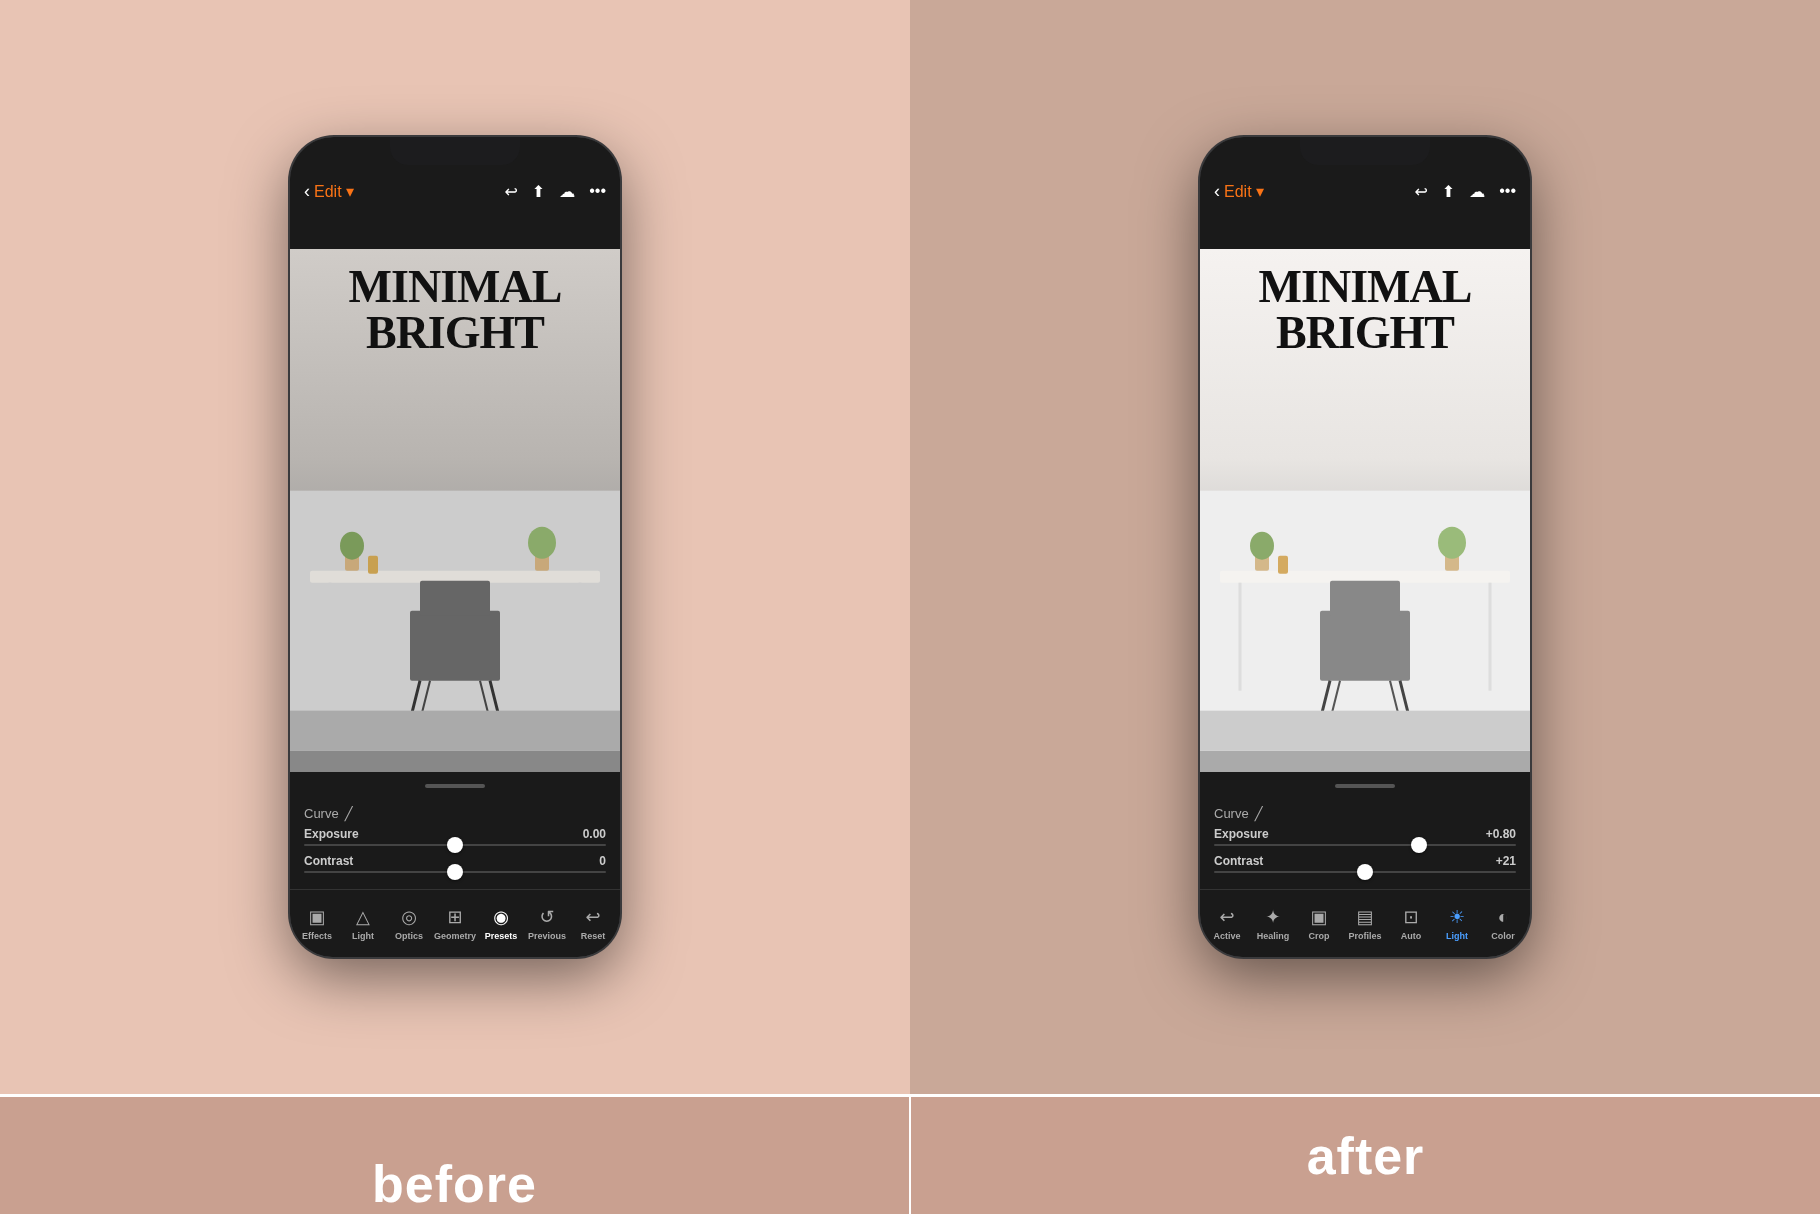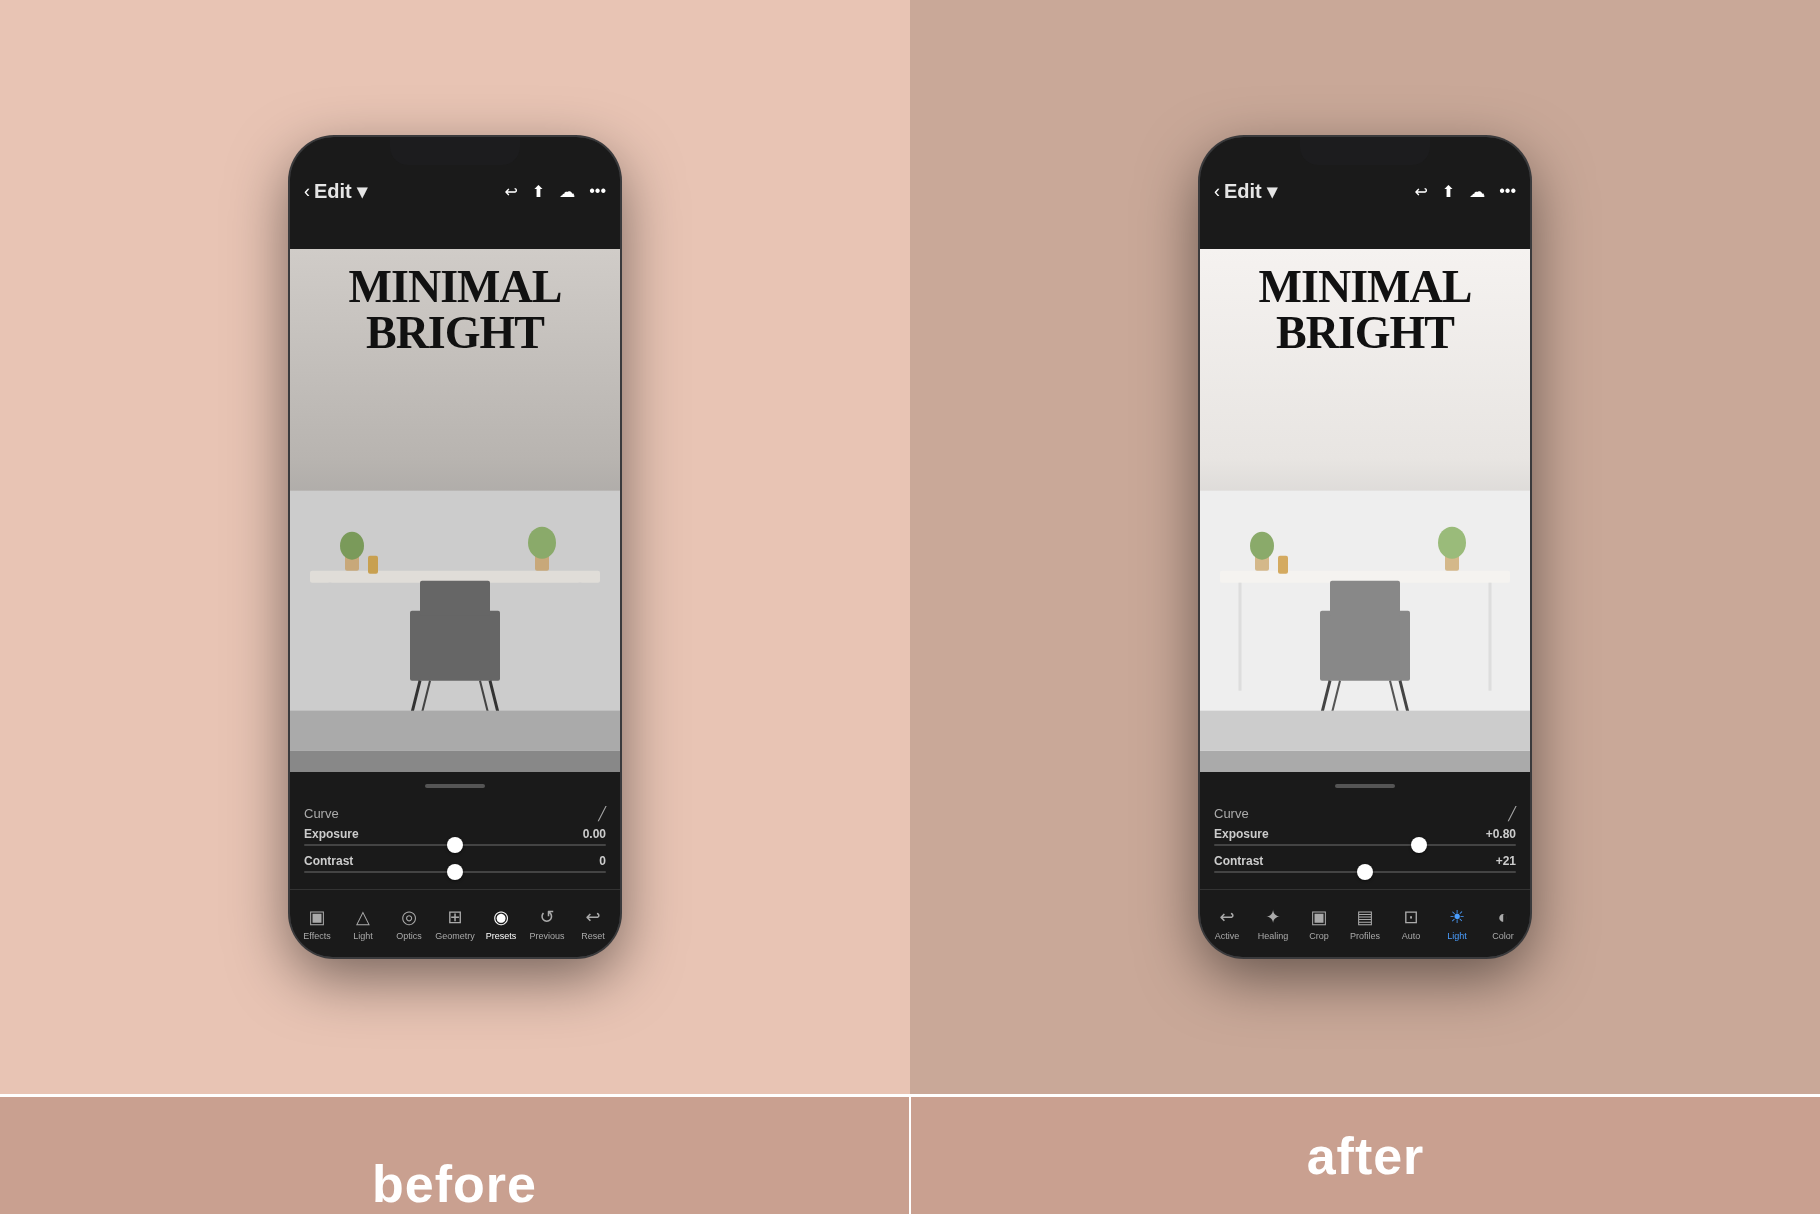--- a/index.html
+++ b/index.html
@@ -142,23 +142,23 @@
       align-items: center;
       gap: 4px;
     }
 
     .phone-topbar-left .back-arrow {
       color: white;
       font-size: 18px;
     }
 
     .phone-topbar-left .edit-label {
-      color: #e5e5e5;
-      font-size: 20px;
-      font-weight: 700;
+      color: #f97316;
+      font-size: 16px;
+      font-weight: 400;
     }
 
     .phone-topbar-right {
       margin-left: auto;
       display: flex;
       align-items: center;
       gap: 14px;
     }
 
     .phone-topbar-right span {
@@ -229,21 +229,21 @@
     
     .phone-edit-panel {
       background: #1a1a1a;
       flex-shrink: 0;
       padding: 6px 14px 8px;
     }
 
     .curve-row {
       display: flex;
       align-items: center;
-      justify-content: space-between;
+      justify-content: flex-start;
       gap: 6px;
       margin-bottom: 6px;
     }
 
     .curve-label {
       color: #aaa;
       font-size: 13px;
     }
 
     .curve-icon {
@@ -317,20 +317,21 @@
       font-size: 18px;
     }
 
     .tool-icon.active {
       color: white;
     }
 
     .tool-label {
       color: #aaa;
       font-size: 9px;
+      font-weight: bold;
     }
 
     .tool-label.active {
       color: white;
     }
 
     .tool-label.active-blue {
       color: #4a9eff;
     }
 

